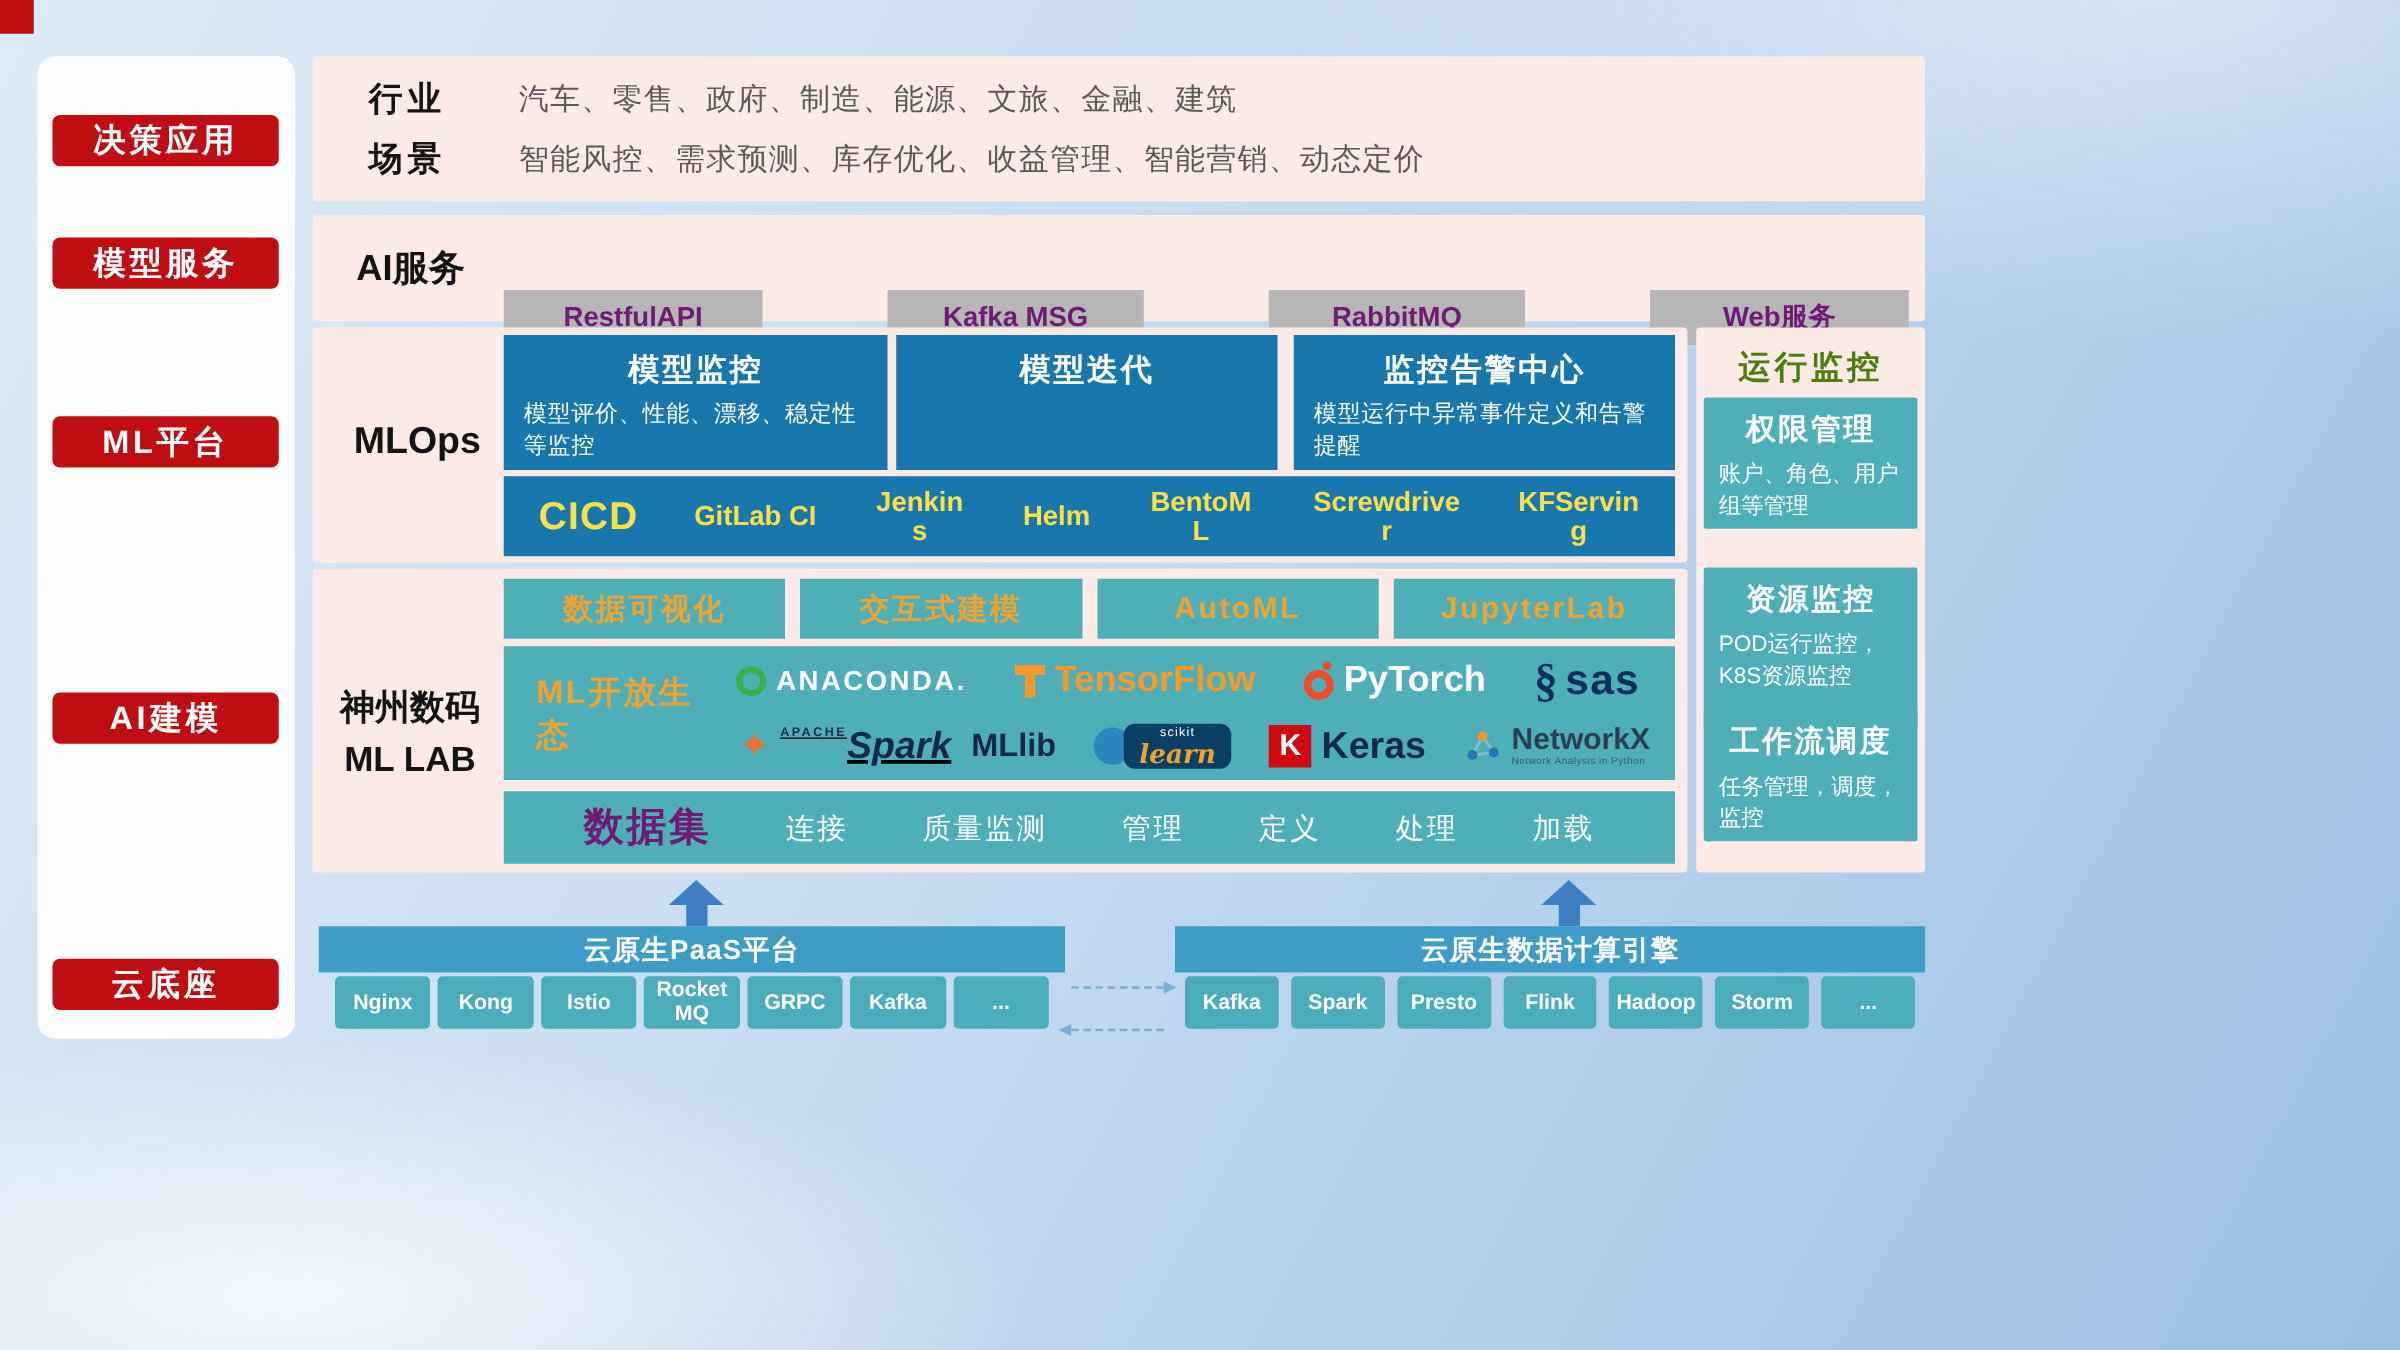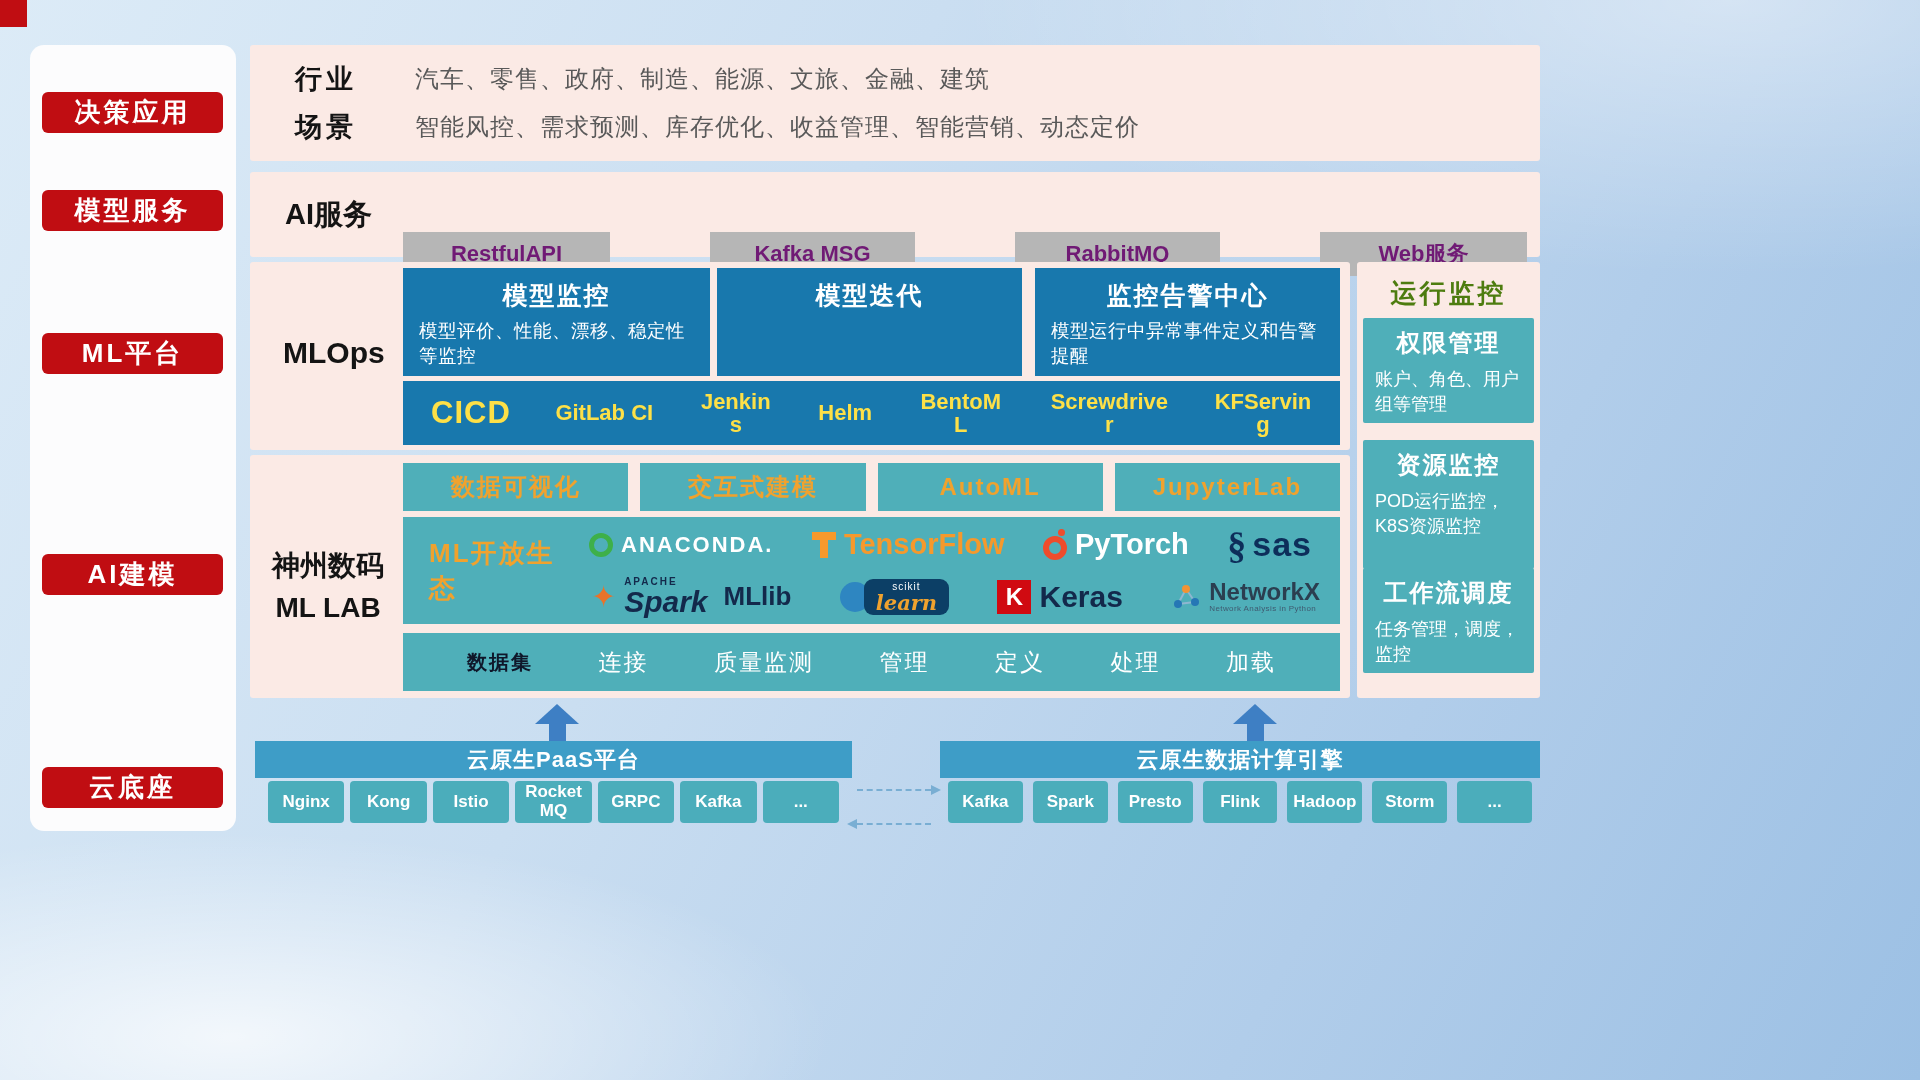--- a/index.html
+++ b/index.html
@@ -38,21 +38,21 @@
   .cicd-label{font-size:31px;font-weight:bold;letter-spacing:1px;}
   .cicd-tool{font-size:22px;font-weight:bold;text-align:center;line-height:1.05;word-break:break-all;}
   .wj{width:76px;}.wb{width:88px;}.ws{width:120px;}.wk{width:98px;}
 
   
   .panel-monitor{left:1357px;top:262px;width:183px;height:436px;}
   .monitor-title{position:absolute;top:14px;width:100%;text-align:center;font-size:26px;font-weight:bold;color:#4d7c0f;letter-spacing:3px;}
   .teal-card{position:absolute;left:6px;width:171px;background:#4fafb9;color:#fff;padding:9px 12px;border-radius:2px;}
   .teal-card-title{text-align:center;font-size:24px;font-weight:bold;letter-spacing:2px;}
   .teal-card-desc{margin-top:8px;font-size:18px;line-height:1.4;}
-  .tc1{top:56px;height:105px;} .tc2{top:178px;height:129px;} .tc3{top:306px;height:105px;}
+  .tc1{top:56px;height:105px;} .tc2{top:192px;height:129px;} .tc3{top:306px;height:105px;}
 
   
   .panel-mllab{left:250px;top:455px;width:1100px;height:243px;}
   .mllab-label{position:absolute;left:6px;top:90px;width:144px;text-align:center;font-size:28px;font-weight:bold;color:#141414;line-height:1.5;}
   .mllab-tools{position:absolute;left:153px;top:8px;width:937px;height:48px;display:flex;gap:12px;}
   .mllab-tool{flex:1;background:#4fafb9;color:#f0a22e;font-size:24px;font-weight:bold;display:flex;align-items:center;justify-content:center;letter-spacing:2px;}
   .ecosystem{position:absolute;left:153px;top:62px;width:937px;height:107px;background:#4fafb9;display:flex;align-items:center;padding:0 14px 0 26px;}
   .eco-label{width:152px;font-size:26px;font-weight:bold;color:#f0a22e;letter-spacing:2px;}
   .eco-logos{flex:1;display:flex;flex-direction:column;justify-content:center;}
   .eco-row{display:flex;align-items:center;height:52px;justify-content:space-between;}
@@ -65,36 +65,36 @@
   .tf-icon::before{content:"";position:absolute;left:0;top:2px;width:24px;height:8px;background:#f6992c;}
   .tf-icon::after{content:"";position:absolute;left:8px;top:2px;width:8px;height:26px;background:#f6992c;}
   .tf-text{color:#f6992c;font-weight:bold;font-size:29px;}
   .pt-icon{position:relative;width:24px;height:24px;border:6px solid #ee4c2c;border-radius:50%;margin-top:6px;}
   .pt-icon::after{content:"";position:absolute;top:-13px;left:9px;width:7px;height:7px;background:#ee4c2c;border-radius:50%;}
   .pt-text{color:#fff;font-weight:bold;font-size:29px;}
   .sas{color:#0d2e5a;}
   .sas-swirl{font-family:"Liberation Serif","DejaVu Serif",serif;font-size:38px;font-weight:bold;margin-right:-2px;}
   .sas-text{font-size:34px;font-weight:bold;letter-spacing:1px;}
   .spark-star{color:#e8732a;font-size:30px;line-height:1;}
-  .spark-col{display:flex;flex-direction:column;line-height:1;}
+  .spark-col{display:flex;flex-direction:row;line-height:1;text-decoration:underline;}
   .spark-small{font-size:10px;color:#13294b;letter-spacing:2px;font-weight:bold;}
   .spark-main{font-size:30px;font-weight:bold;font-style:italic;color:#13294b;}
   .mllib-text{font-size:26px;font-weight:bold;color:#13294b;margin-left:8px;}
   .skl-circle{width:30px;height:30px;border-radius:50%;background:#2e86c1;}
   .skl-badge{display:flex;flex-direction:column;align-items:center;background:#0c3f66;border-radius:9px;padding:2px 12px;margin-left:-14px;}
   .skl-top{font-size:10px;color:#fff;letter-spacing:1px;}
   .skl-script{font-size:21px;color:#f0a22e;font-weight:bold;font-style:italic;font-family:"DejaVu Serif","Liberation Serif",serif;line-height:1;}
   .keras-box{width:34px;height:34px;background:#d00a11;color:#fff;font-weight:bold;font-size:24px;display:flex;align-items:center;justify-content:center;}
   .keras-text{font-size:30px;font-weight:bold;color:#13294b;}
   .nx-col{display:flex;flex-direction:column;line-height:1.1;}
   .nx-main{font-size:24px;font-weight:bold;color:#2b3e50;}
   .nx-sub{font-size:8px;color:#3f5a70;letter-spacing:.4px;}
   .dataset-bar{position:absolute;left:153px;top:178px;width:937px;height:58px;background:#4fafb9;
     display:flex;align-items:center;justify-content:space-between;padding:0 64px;}
-  .ds-label{color:#0f172a;font-size:20px;font-weight:bold;letter-spacing:2px;}
+  .ds-label{color:#701a75;font-size:32px;font-weight:bold;letter-spacing:2px;}
   .ds-item{color:#fff;font-size:23px;letter-spacing:2px;}
 
   
   .up-arrow{position:absolute;top:704px;width:44px;}
   .up-arrow .head{width:0;height:0;border-left:22px solid transparent;border-right:22px solid transparent;border-bottom:20px solid #3e7fc4;}
   .up-arrow .stem{width:17px;height:17px;background:#3e7fc4;margin:0 auto;}
   .bottom-bar{position:absolute;top:741px;height:37px;background:#3e9dc7;color:#fff;font-size:22px;font-weight:bold;
     display:flex;align-items:center;justify-content:center;letter-spacing:1px;}
   .chip-row{position:absolute;top:781px;display:flex;}
   .chips-paas{left:255px;width:597px;gap:6px;padding:0 13px;}

